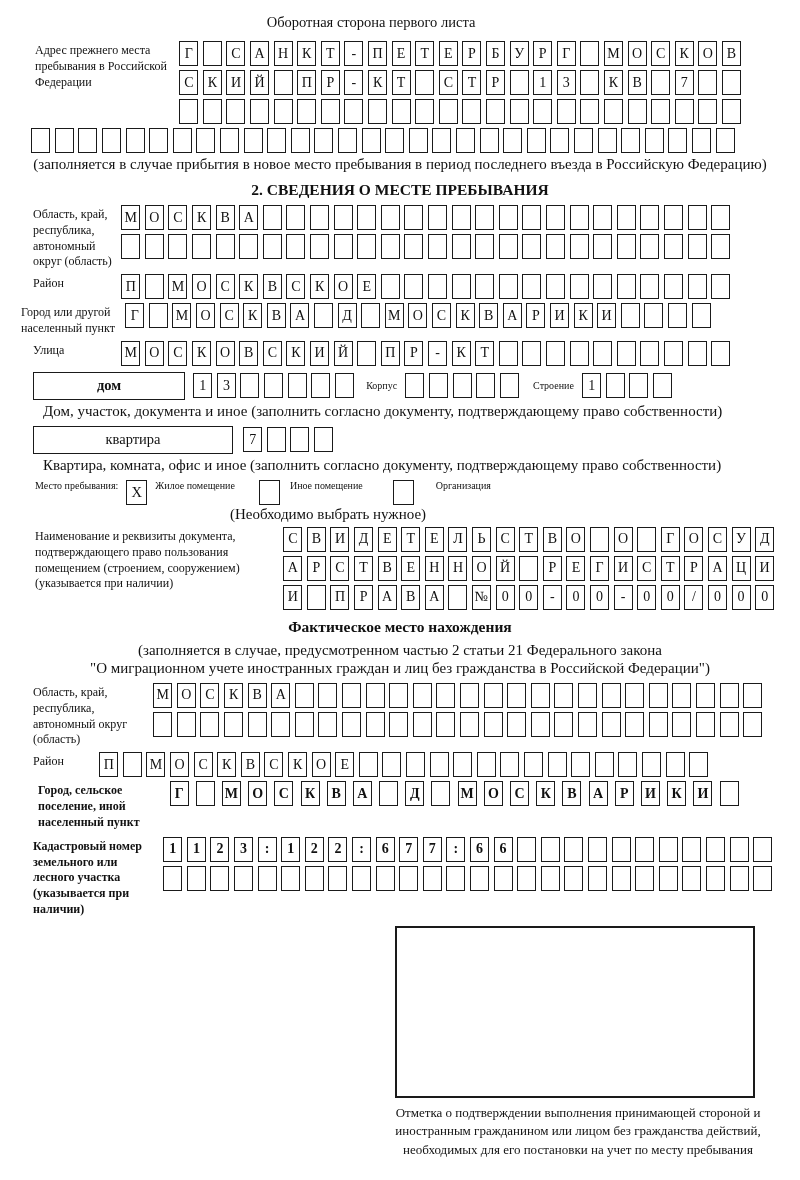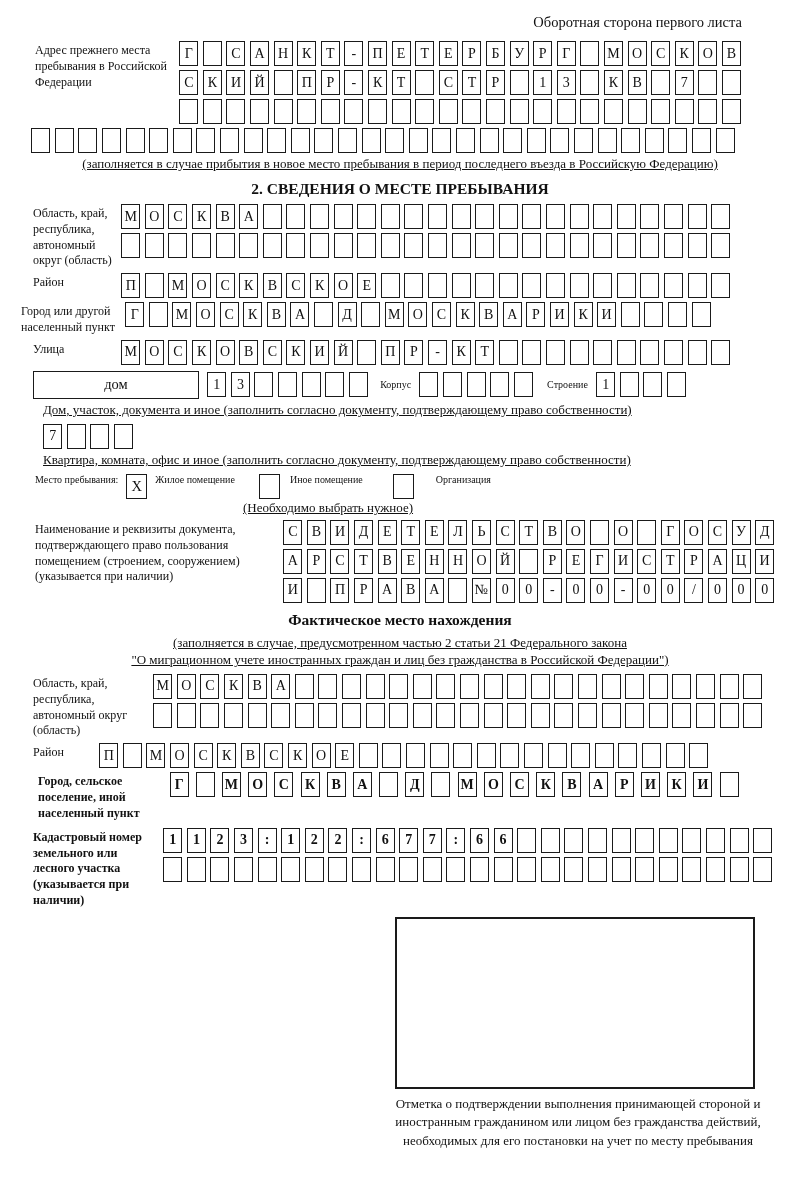--- a/index.html
+++ b/index.html
@@ -1,39 +1,39 @@
 <!DOCTYPE html>
 <html><head>
 <meta charset="utf-8">
 <style>
   html,body{margin:0;padding:0;}
   body{
     width:800px;height:1180px;background:#ffffff;color:#111;
     font-family:"Liberation Serif","DejaVu Serif",serif;
     overflow:hidden;position:relative;
   }
-  .hdr-note{ text-align:right; padding:14px 58px 0 0; font-size:14.5px;}
+  .hdr-note{ text-align:center; padding:14px 58px 0 0; font-size:14.5px;}
   .field{ display:flex; align-items:flex-start; }
   .lbl{ font-size:12px; line-height:1.32; flex:none; padding-top:2px;}
   .cellrows{ display:flex; flex-direction:column; gap:4px;}
   .cellrow{ display:flex; flex-wrap:nowrap;}
   .cell{
     flex:none; box-sizing:border-box;
     width:19px; height:25px; margin:0 2.3px;
     border:1.6px solid #1a1a1a;
     display:inline-flex; align-items:center; justify-content:center;
     font-size:14px;
   }
   .cells-wide .cell{ margin:0 3.6px;}
   .boxfield{
     box-sizing:border-box; border:1.6px solid #1a1a1a; height:28px;
     display:inline-flex; align-items:center; justify-content:center;
     font-size:14.5px; flex:none;
   }
-  .caption{ text-align:center; font-size:13px; margin:3px 8px 0 8px;text-decoration:underline;}
+  .caption{ text-align:center; font-size:15px; margin:3px 8px 0 8px;}
   .sec-title{ text-align:center; font-weight:bold; font-size:15.5px; margin:8px 0 6px 0;}
   .inline-lbl{ font-size:10px; flex:none;}
   .cbox{
     box-sizing:border-box; width:21px; height:25px; border:1.6px solid #1a1a1a;
     display:inline-flex; align-items:center; justify-content:center;
     font-size:14.5px; flex:none;
   }
   .stamp-box{
     box-sizing:border-box; width:360px; height:172px; border:2px solid #1a1a1a;
     margin:8px 45px 0 auto; background:#fff;
@@ -315,21 +315,21 @@
       <span class="cell"></span>
       <span class="cell"></span>
       <span class="cell"></span>
       <span class="cell"></span>
       <span class="cell"></span>
       <span class="cell"></span>
     </div>
 </div>
 
 <div class="field mt6" style="padding-left:33px; align-items:center;">
-  <div class="boxfield" style="width:166px;">дом</div>
+  <div class="boxfield" style="width:152px;font-weight:bold;">дом</div>
   <div class="cellrow" style="margin-left:6px;">
       <span class="cell">1</span>
       <span class="cell">3</span>
       <span class="cell"></span>
       <span class="cell"></span>
       <span class="cell"></span>
       <span class="cell"></span>
       <span class="cell"></span>
     </div>
   <div class="inline-lbl" style="margin:0 6px 0 10px;">Корпус</div>
@@ -344,20 +344,21 @@
   <div class="cellrow">
       <span class="cell">1</span>
       <span class="cell"></span>
       <span class="cell"></span>
       <span class="cell"></span>
     </div>
 </div>
 <div class="caption" style="text-align:left; padding-left:35px;">Дом, участок, документа и иное (заполнить согласно документу, подтверждающему право собственности)</div>
 
 <div class="field mt6" style="padding-left:33px; align-items:center;">
+  <div class="boxfield" style="width:200px;">квартира</div>
   <div class="cellrow" style="margin-left:8px;">
       <span class="cell">7</span>
       <span class="cell"></span>
       <span class="cell"></span>
       <span class="cell"></span>
     </div>
 </div>
 <div class="caption" style="text-align:left; padding-left:35px;">Квартира, комната, офис и иное (заполнить согласно документу, подтверждающему право собственности)</div>
 
 <div class="field mt6" style="padding-left:35px; ">

